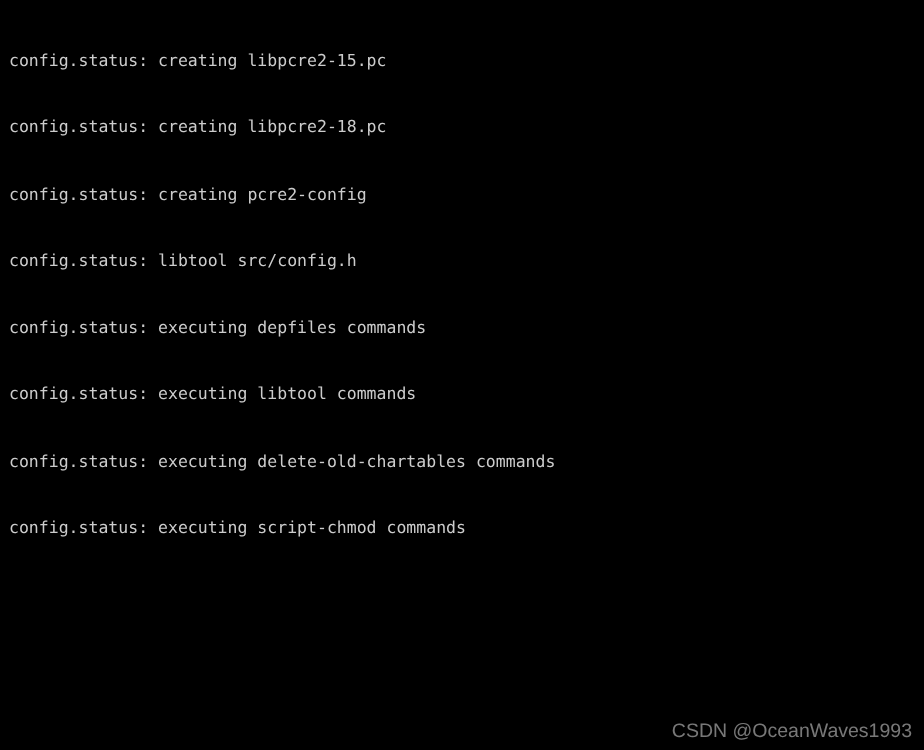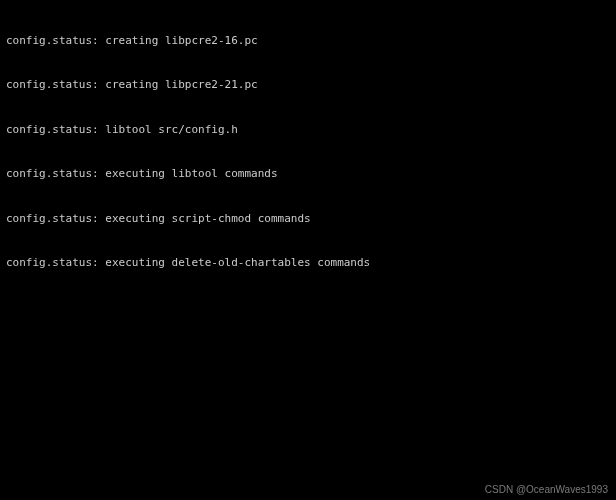--- a/index.html
+++ b/index.html
@@ -23,34 +23,36 @@
       white-space: pre;
     }
     .line {
       display: block;
     }
     .watermark {
       position: absolute;
       bottom: 4px;
       right: 8px;
       color: rgba(200,200,200,0.6);
-      font-size: 10px;
+      font-size: 13px;
       font-family: sans-serif;
     }
   </style>
 </head>
 <body>
 
 <div class="terminal-output">
-  <span class="line">config.status: creating libpcre2-16.pc</span>
-  <span class="line">config.status: creating libpcre2-21.pc</span>
+  <span class="line">config.status: creating libpcre2-15.pc</span>
+  <span class="line">config.status: creating libpcre2-18.pc</span>
+  <span class="line">config.status: creating pcre2-config</span>
   <span class="line">config.status: libtool src/config.h</span>
+  <span class="line">config.status: executing depfiles commands</span>
   <span class="line">config.status: executing libtool commands</span>
+  <span class="line">config.status: executing delete-old-chartables commands</span>
   <span class="line">config.status: executing script-chmod commands</span>
-  <span class="line">config.status: executing delete-old-chartables commands</span>
   <span class="line"> </span>
   
   
   
   
   
   
   
   
   

